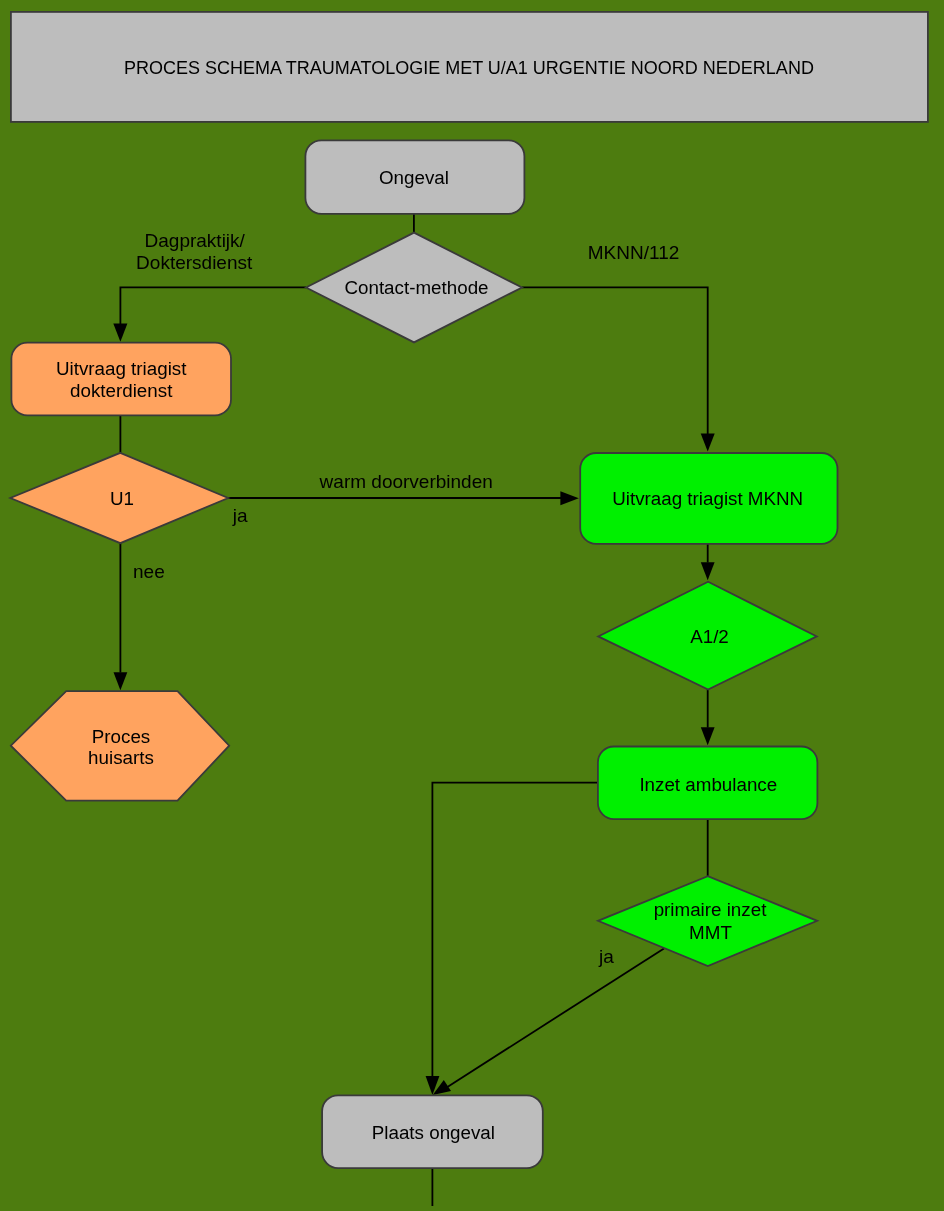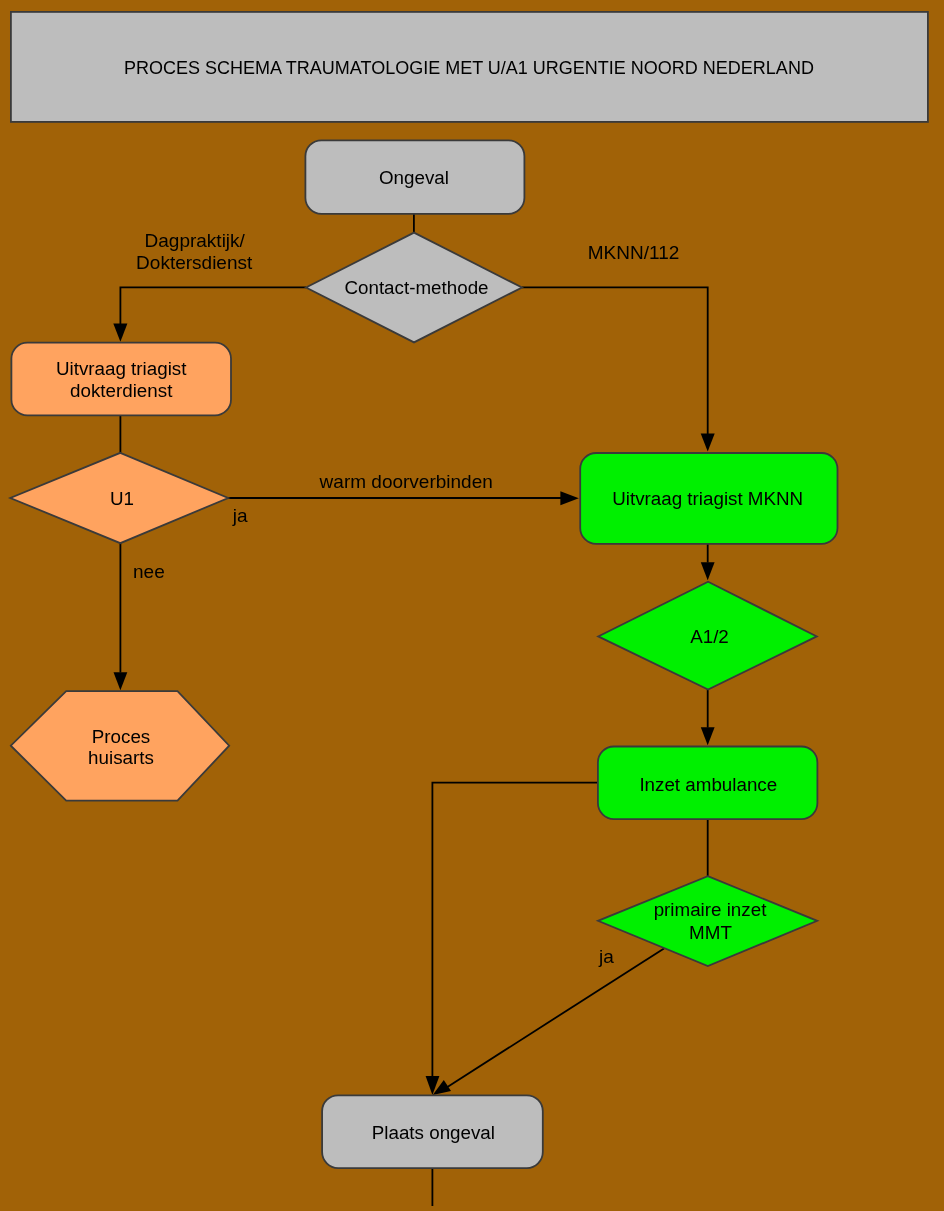--- a/index.html
+++ b/index.html
@@ -1,18 +1,18 @@
 <!DOCTYPE html>
 <html><head>
 <meta charset="utf-8">
 <title>Proces schema traumatologie</title>
 <style>
   html,body{margin:0;padding:0;background:#ffffff;}
   body{width:944px;height:1211px;overflow:hidden;font-family:"Liberation Sans",sans-serif;}
-  #stage{position:relative;width:944px;height:1211px;background:#a16207;}
+  #stage{position:relative;width:944px;height:1211px;background:#4d7c0f;}
   svg{display:block;will-change:transform;}
   text{font-family:"Liberation Sans",sans-serif;}
   .nodetext{font-size:18.8px;fill:#000000;text-anchor:middle;}
   .edgelabel{font-size:19px;fill:#000000;}
   .mid{text-anchor:middle;}
   .titletext{font-size:18px;fill:#000000;text-anchor:middle;}
   .shape{stroke:#3a3a3a;stroke-width:1.8;}
   .conn{stroke:#000000;stroke-width:1.8;fill:none;}
 </style>
 </head>

